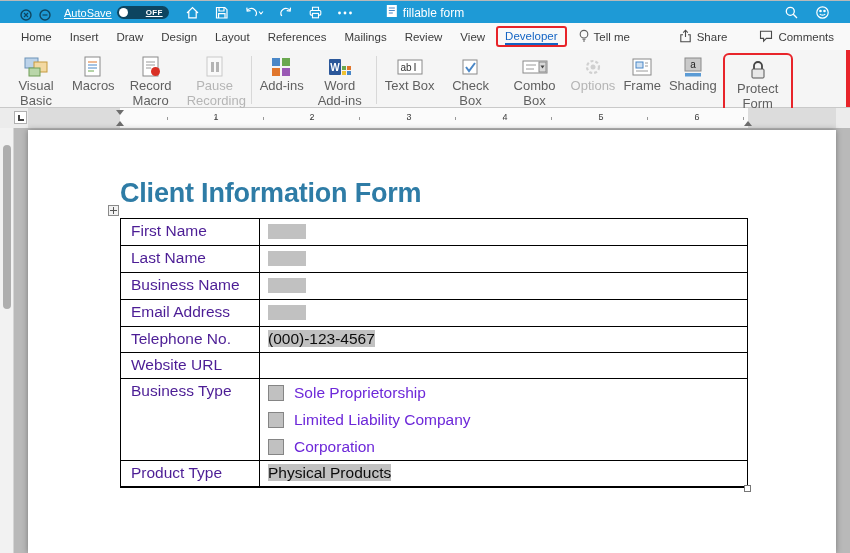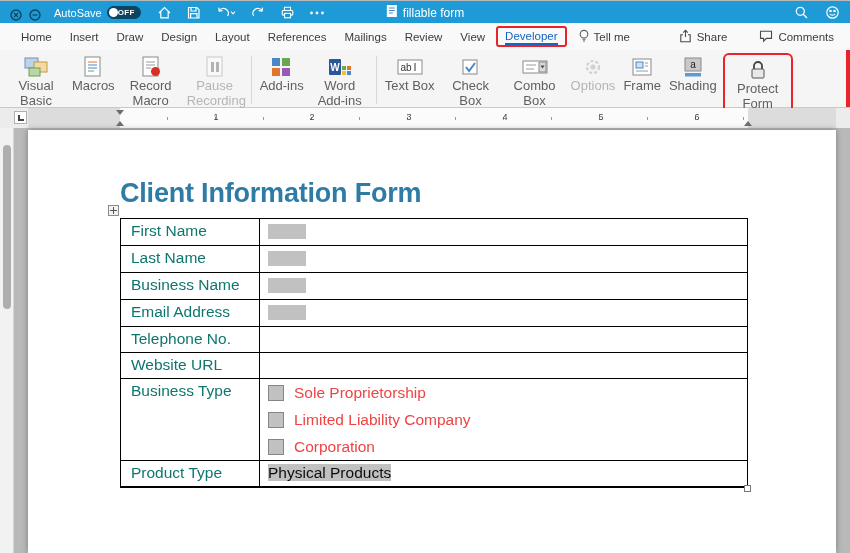--- a/index.html
+++ b/index.html
@@ -1,25 +1,25 @@
 <!DOCTYPE html>
 <html><head>
 <meta charset="utf-8">
 <style>
   * { margin:0; padding:0; box-sizing:border-box; }
   html,body { width:850px; height:553px; overflow:hidden; }
   body { font-family:"Liberation Sans", sans-serif; background:#b9b9b9; position:relative; }
 
   
   .titlebar { position:absolute; top:1px; left:0; width:850px; height:23px;
-    background:#1e9ad6; display:flex; align-items:center; padding:0 10px; color:#fff; }
+    background:#1e9ad6; display:flex; align-items:center; padding:0 20px; color:#fff;text-decoration:underline; }
   .tl { width:12px; height:12px; margin-right:7px; cursor:pointer; }
   .autosave { font-size:11px; margin-left:6px; margin-right:5px; }
   .pill { display:flex; align-items:center; background:rgba(0,0,0,.55); border-radius:8px;
-    height:13px; padding:0 6px 0 2px; gap:0; cursor:pointer; }
+    height:13px; padding:0 6px 0 2px; gap:18px; cursor:pointer; }
   .pill .dot { width:9px; height:9px; border-radius:50%; background:#fff; }
   .pill .st { font-size:8px; font-weight:bold; color:#fff; letter-spacing:.3px; }
   .tb-icons { display:flex; align-items:center; gap:14px; margin-left:16px; }
   .tb-icons svg, .tb-right svg { display:block; }
   .center-title { position:absolute; left:50%; transform:translateX(-50%);
     display:flex; align-items:center; gap:5px; font-size:12px; color:#fff; }
   .tb-right { margin-left:auto; display:flex; align-items:center; gap:16px; }
 
   
   .tabrow { position:absolute; top:23px; left:0; width:850px; height:27px;
@@ -76,31 +76,31 @@
   .move-handle { position:absolute; left:80px; top:75px; width:11px; height:11px;
     background:#f2f2f2; border:1px solid #8a8a8a; cursor:move; }
   .move-handle:before, .move-handle:after { content:""; position:absolute; background:#555; }
   .move-handle:before { left:4px; top:1px; width:1px; height:7px; }
   .move-handle:after { left:1px; top:4px; width:7px; height:1px; }
 
   .ctable { position:absolute; left:92px; top:88px; width:628px;
     border:1px solid #000; background:#fff; }
   .t-row { display:flex; border-bottom:1px solid #000; min-height:26px; }
   .t-row:last-child { border-bottom:none; }
-  .t-label { width:139px; border-right:1px solid #000; font-size:15.5px; color:#0f766e;
+  .t-label { width:139px; border-right:1px solid #000; font-size:15.5px; color:#4c1d95;
     padding:3px 4px 2px 10px; }
   .t-value { flex:1; padding:3px 0 2px 8px; }
   .form-field { display:inline-block; width:38px; height:15px; background:#c1c1c1;
     margin-top:2px; cursor:text; }
   .hl { background:#c1c1c1; font-size:15.5px; color:#0d0d0d; cursor:text; }
   .opts { padding:0; }
   .opt { display:flex; align-items:center; height:27px; padding-left:8px; }
   .checkbox { width:16px; height:16px; background:#c1c1c1; border:1px solid #858585;
     margin-right:10px; cursor:pointer; flex:0 0 auto; }
-  .opt-label { font-size:15.5px; color:#ef4444; }
+  .opt-label { font-size:15.5px; color:#6d28d9; }
   .resize-handle { position:absolute; right:-4px; bottom:-5px; width:7px; height:7px;
     background:#fff; border:1px solid #777; cursor:nwse-resize; }
 </style>
 </head>
 <body>
 
 <div class="titlebar">
   <span class="tl">
     <svg width="12" height="12">
         <circle cx="6" cy="6" r="5" fill="none" stroke="rgba(0,0,0,.55)" stroke-width="1.4"></circle>
@@ -404,20 +404,21 @@
     <div class="t-row">
       <div class="t-label">Business Name</div>
       <div class="t-value"><span class="form-field"></span></div>
     </div>
     <div class="t-row">
       <div class="t-label">Email Address</div>
       <div class="t-value"><span class="form-field"></span></div>
     </div>
     <div class="t-row">
       <div class="t-label">Telephone No.</div>
+      <div class="t-value"><span class="hl">(000)-123-4567</span></div>
     </div>
     <div class="t-row">
       <div class="t-label">Website URL</div>
       <div class="t-value"></div>
     </div>
     <div class="t-row">
       <div class="t-label">Business Type</div>
       <div class="t-value opts">
         <div class="opt">
           <span class="checkbox"></span>

